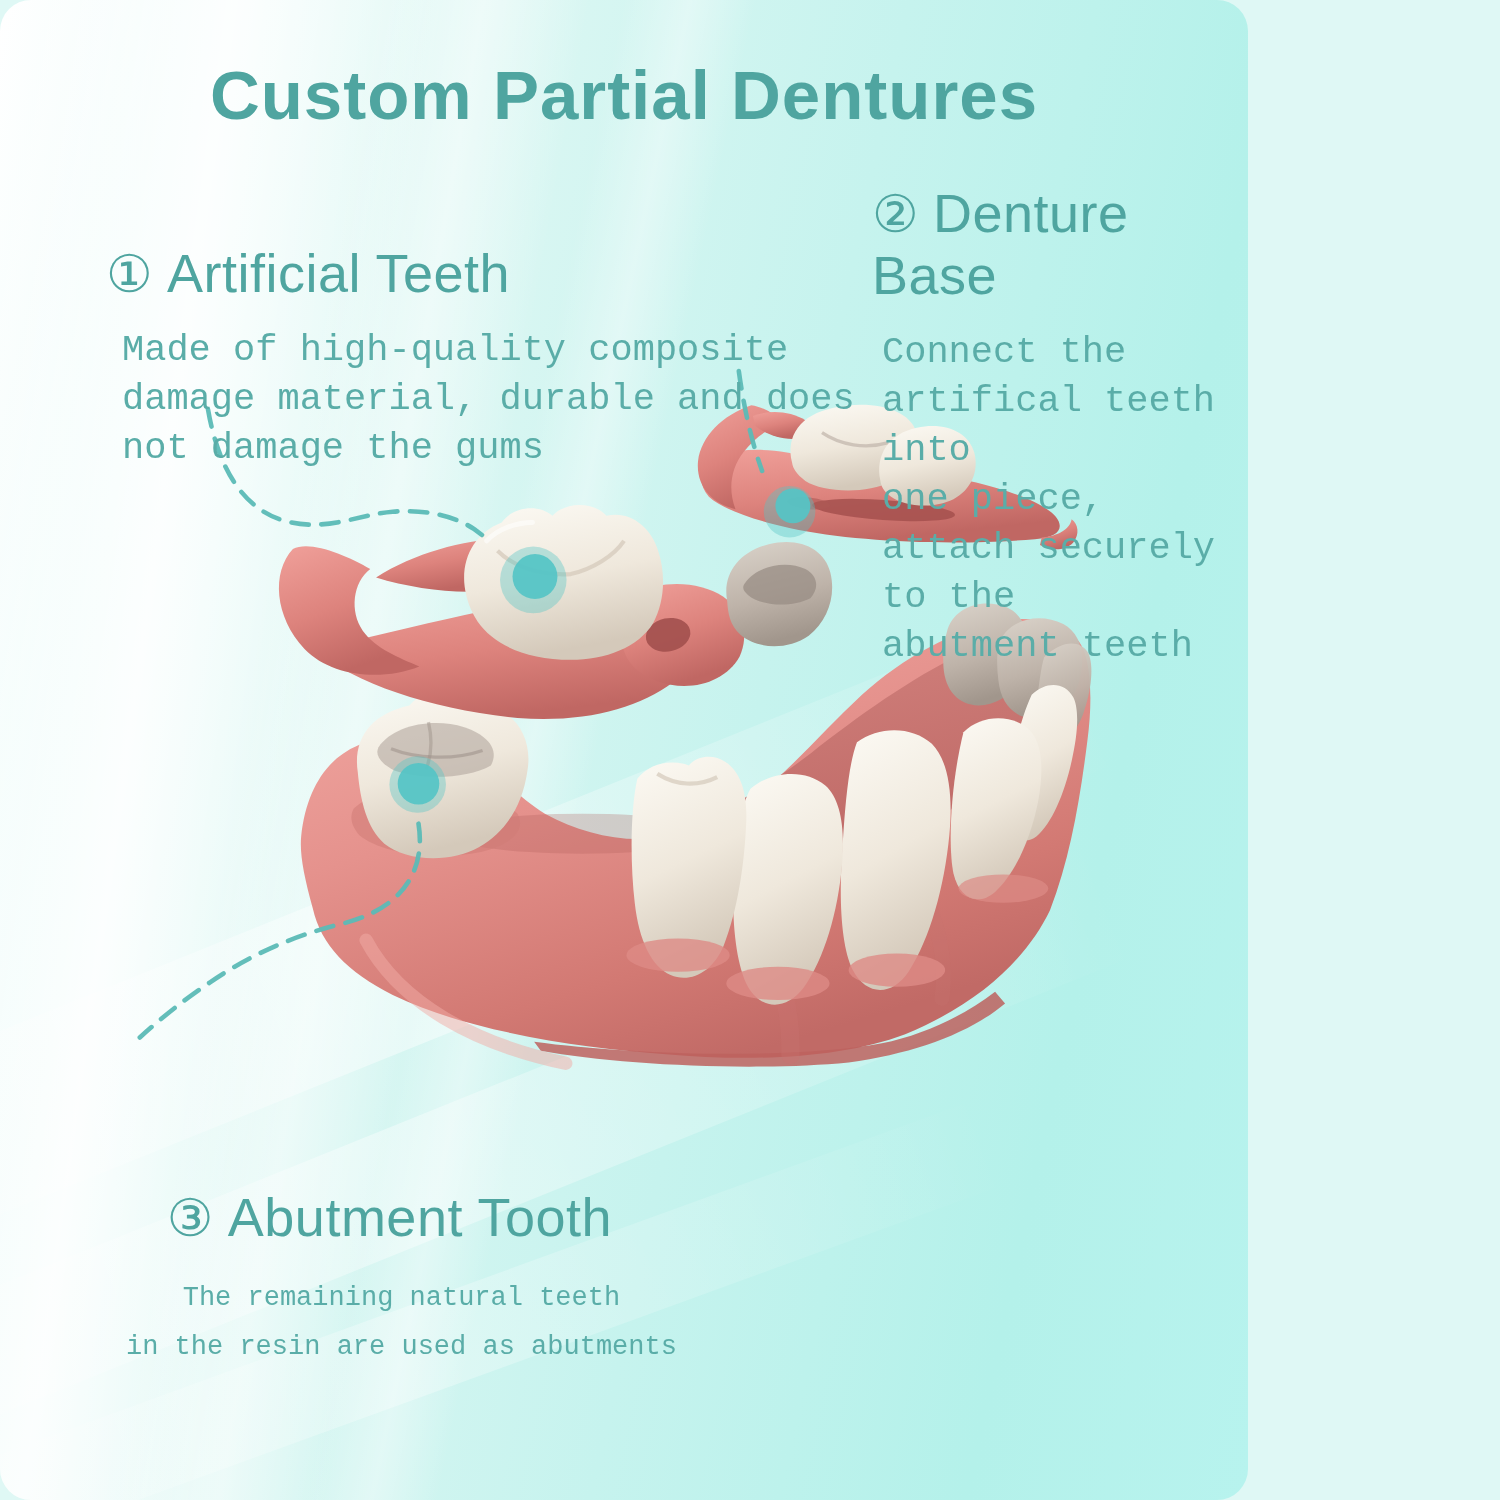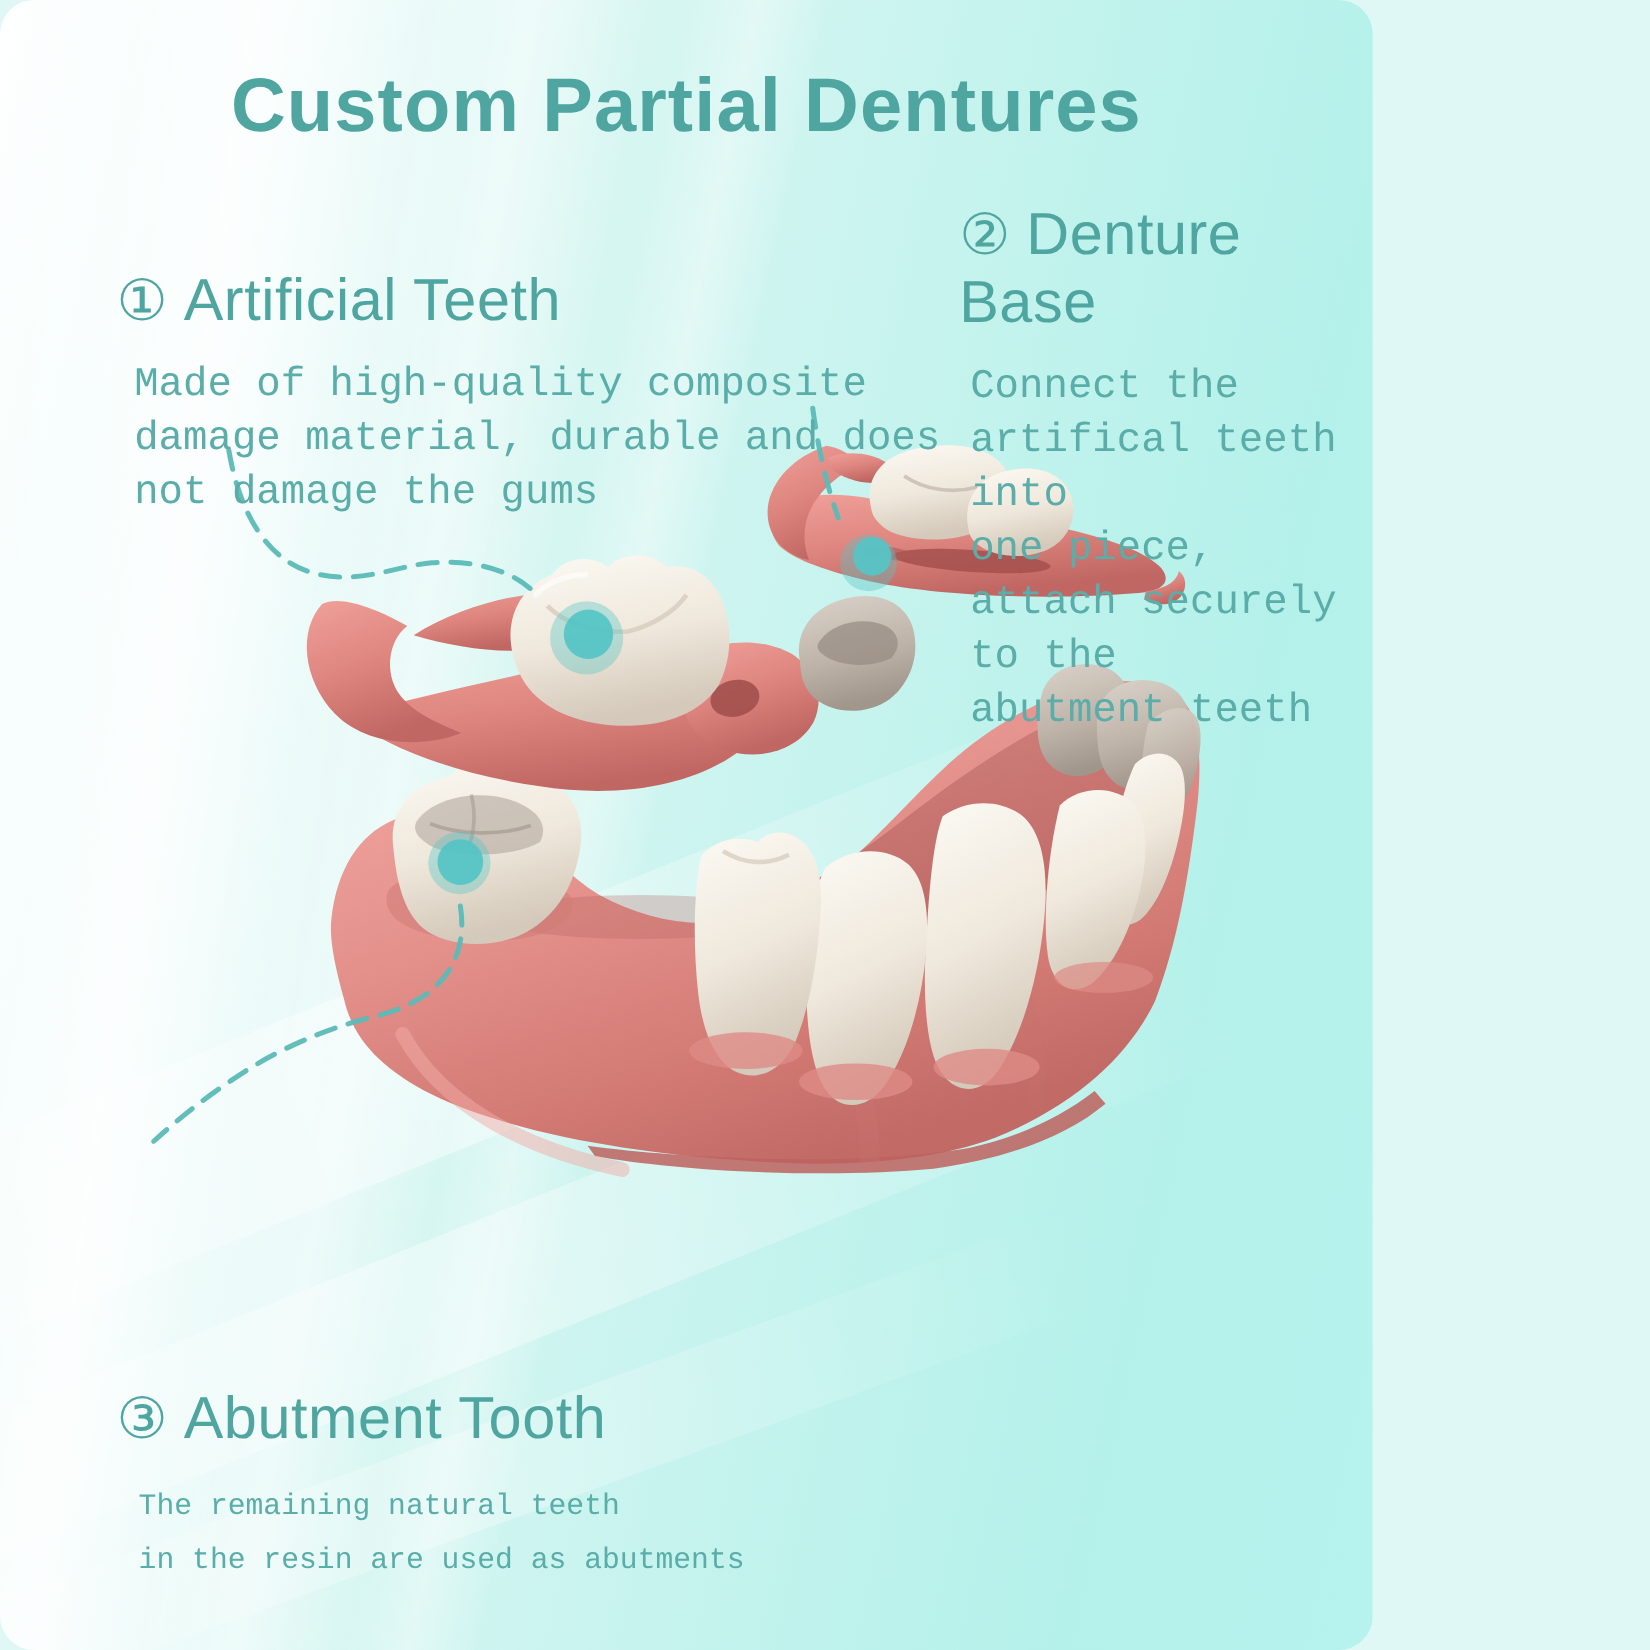--- a/index.html
+++ b/index.html
@@ -34,21 +34,21 @@
   .callout h2{
     margin:4px;font-size:54px;font-weight:400;letter-spacing:.5px;
     color:var(--accent-heading,#4fa5a0);
   }
   .callout h2 .num{font-family:"DejaVu Sans",sans-serif;margin-right:14px;font-size:.96em;}
   .callout .lines{margin-top:22px;font-size:37px;line-height:49px;color:var(--accent-body,#5aada8);font-family:Liberation Mono, monospace;}
   .s1{left:102px;top:238px;}
   .s1 .lines{margin-left:20px;}
   .s2{left:868px;top:178px;}
   .s2 .lines{margin-left:14px;}
-  .s3{left:102px;top:1254px;}
+  .s3{left:102px;top:1182px;text-align:center;}
   .s3 .lines{margin-top:26px;margin-left:24px;font-size:27px;}
   
   .art{position:absolute;inset:0;}
   .dash{fill:none;stroke:var(--dashed-line,#5bbab6);stroke-width:5.5;stroke-dasharray:21 15;stroke-linecap:round;opacity:.95;}
   .dot-outer{fill:var(--marker-dot,#55c4c6);opacity:.38;}
   .dot-inner{fill:var(--marker-dot,#55c4c6);opacity:.92;}
 </style>
 </head>
 <body>
 

